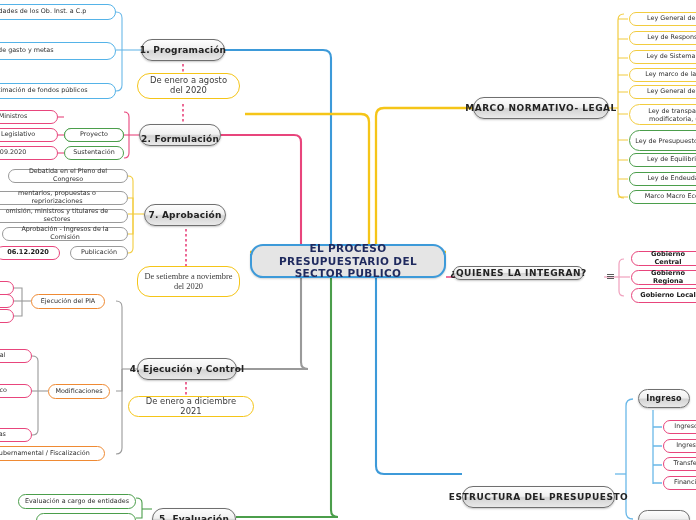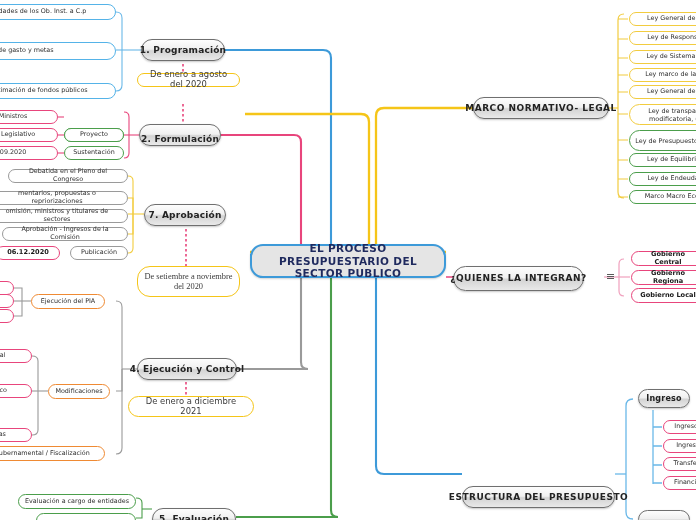--- a/index.html
+++ b/index.html
@@ -206,21 +206,21 @@
     <path d="M186 382 L186 396" stroke="#e8457c" stroke-width="1.6" stroke-dasharray="2.5 2.5" fill="none"></path>
   </svg>
 
   <div class="node root" style="left:250px;top:244px;width:196px;height:34px;">
     <span>EL PROCESO PRESUPUESTARIO DEL SECTOR PUBLICO</span>
   </div>
 
   <div class="node pill" style="left:141px;top:39px;width:84px;height:22px;">
     <span>1. Programación</span>
   </div>
-  <div class="node callout" style="left:137px;top:73px;width:103px;height:14px;justify-content:center;">
+  <div class="node callout" style="left:137px;top:73px;width:103px;height:26px;justify-content:center;">
     <span>De enero a agosto del 2020</span>
   </div>
   <div class="node chip c-blue" style="left:-58px;top:4px;width:174px;height:16px;">
     <span>de prioridades de los Ob. Inst. a C.p</span>
   </div>
   <div class="node chip c-blue" style="left:-72px;top:42px;width:188px;height:18px;">
     <span>al de gasto y  metas</span>
   </div>
   <div class="node chip c-blue" style="left:-62px;top:83px;width:178px;height:16px;">
     <span>para la estimación de fondos públicos</span>
@@ -346,21 +346,21 @@
   <div class="node chip c-green" style="left:629px;top:153px;width:100px;height:14px;">
     <span>Ley de Equilibrio Fin</span>
   </div>
   <div class="node chip c-green" style="left:629px;top:172px;width:100px;height:14px;">
     <span>Ley de Endeudamie</span>
   </div>
   <div class="node chip c-green" style="left:629px;top:190px;width:100px;height:14px;">
     <span>Marco Macro Económ</span>
   </div>
 
-  <div class="node pill caps" style="left:453px;top:266px;width:131px;height:25px;">
+  <div class="node pill caps" style="left:453px;top:266px;width:131px;height:14px;">
     <span>¿QUIENES LA INTEGRAN?</span>
   </div>
   <div class="collapse" style="left:606px;top:272px;">
     <i></i>
       <i></i>
       <i></i>
   </div>
   <div class="node chip c-pink bold" style="left:631px;top:251px;width:74px;height:15px;">
     <span>Gobierno Central</span>
   </div>

